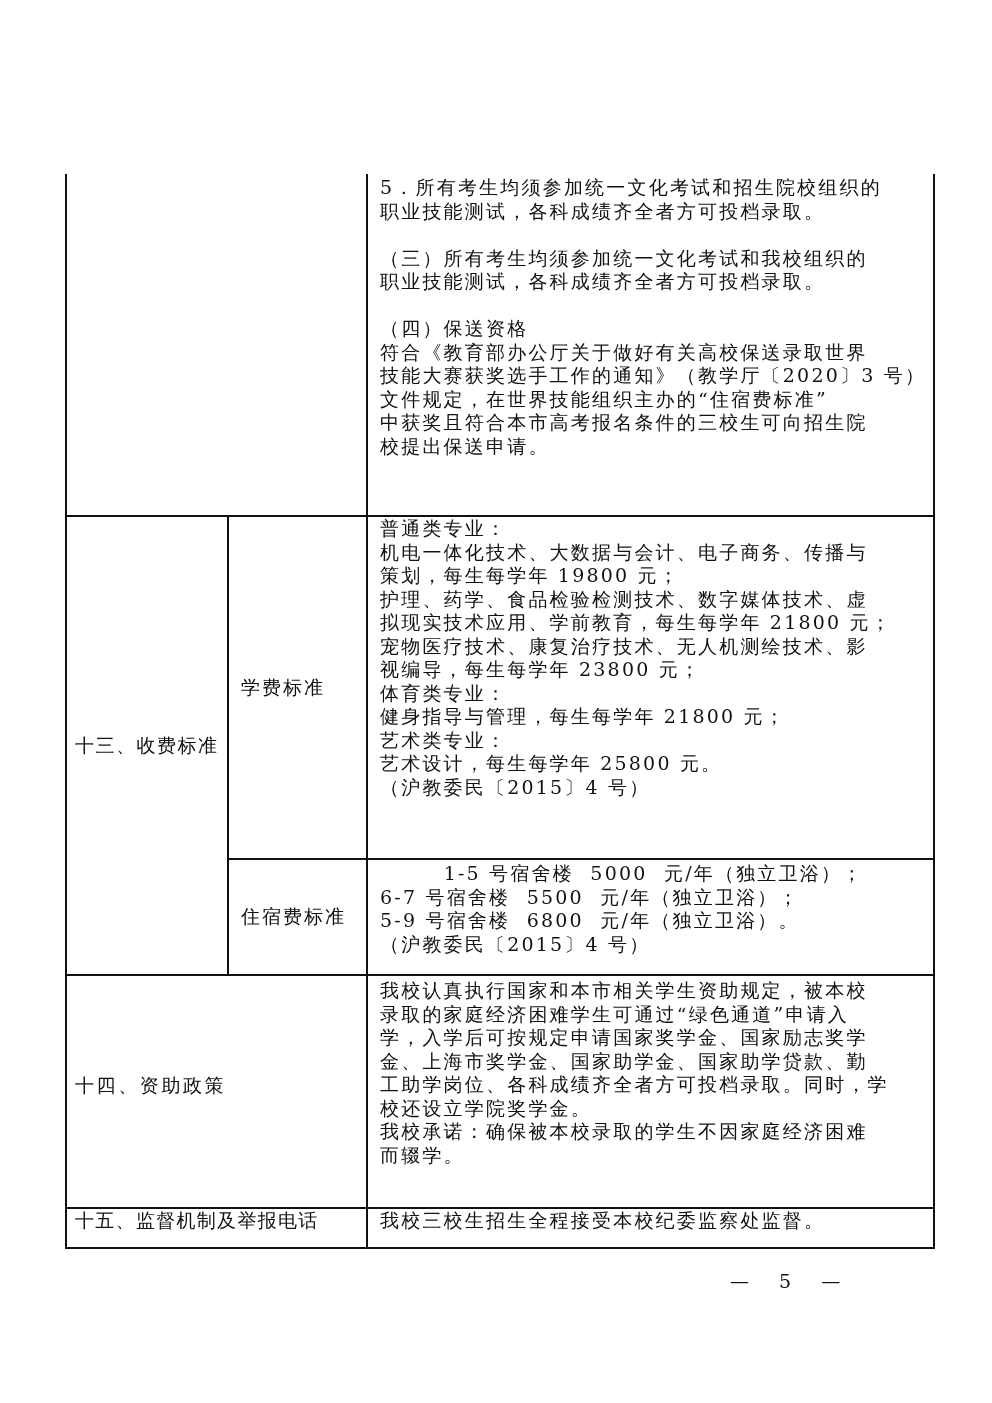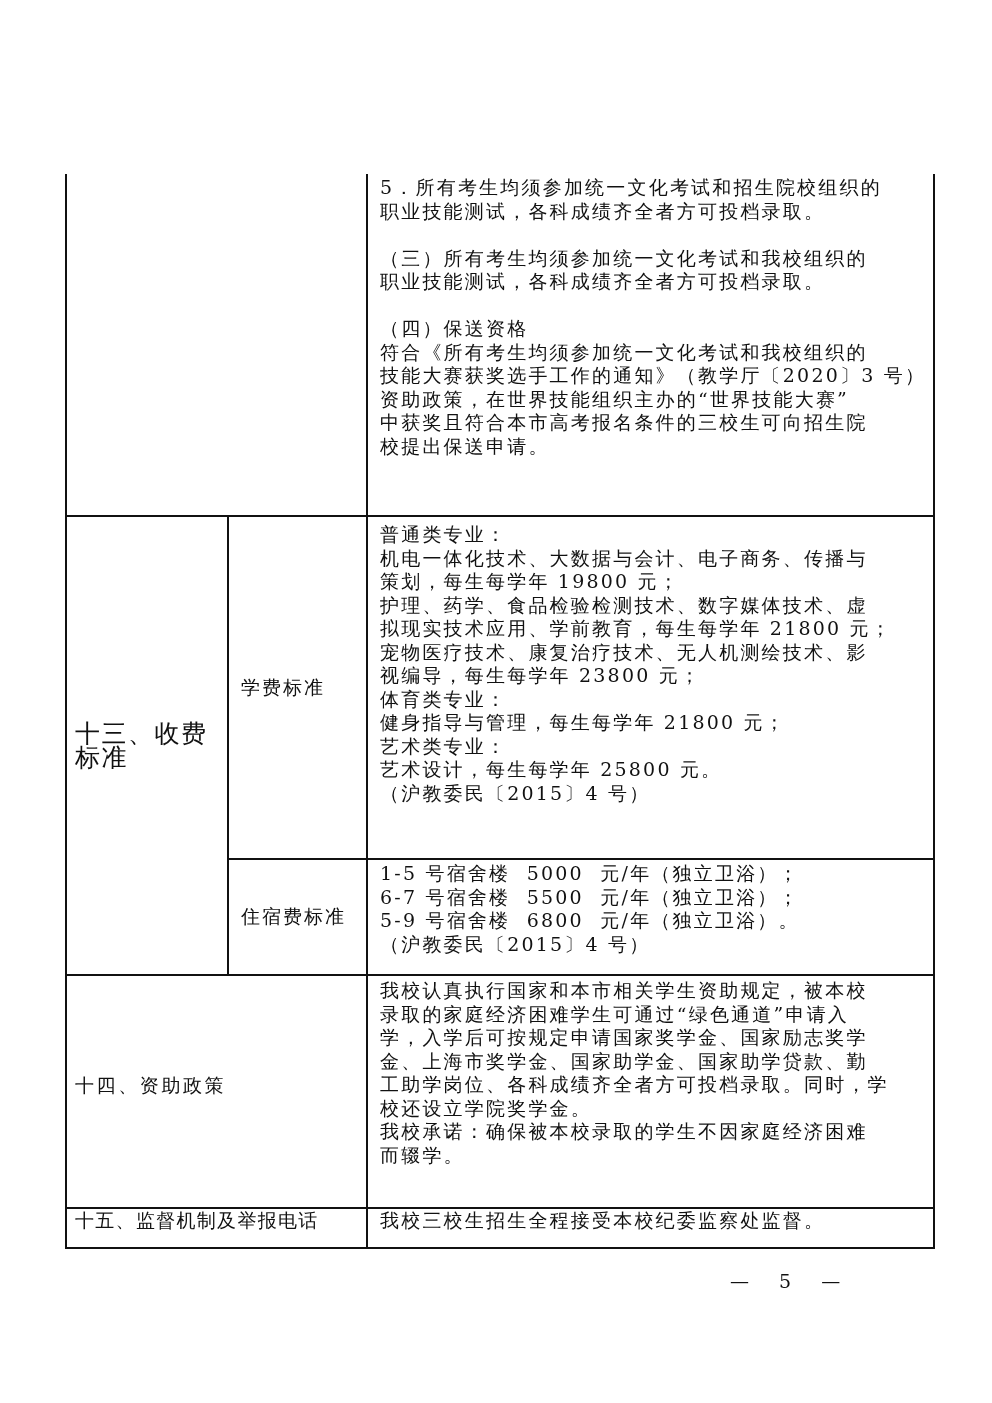--- a/index.html
+++ b/index.html
@@ -33,21 +33,21 @@
     }
     .page-table tr.first-row td {
       border-top: none;
     }
     .col-a { width: 162px; }
     .col-b { width: 139px; }
     .col-c { width: 567px; }
     td.label {
       vertical-align: middle;
       padding-left: 10px;
-      font-size: 25px;
+      font-size: 19px;
       letter-spacing: 2px;
     }
     td.label-sub {
       vertical-align: middle;
       letter-spacing: 2px;
     }
     td.label-top {
       vertical-align: top;
       padding-top: 98px;
       padding-left: 8px;
@@ -85,51 +85,51 @@
       <tr class="first-row" style="height:342px;">
     <td colspan="2"></td>
     <td style="padding-top:2px;">
       <span class="line">5．所有考生均须参加统一文化考试和招生院校组织的</span>
       <span class="line">职业技能测试，各科成绩齐全者方可投档录取。</span>
       <span class="gap"></span>
       <span class="line">（三）所有考生均须参加统一文化考试和我校组织的</span>
       <span class="line">职业技能测试，各科成绩齐全者方可投档录取。</span>
       <span class="gap"></span>
       <span class="line">（四）保送资格</span>
-      <span class="line">符合《所有考生均须参加统一文化考试和我校组织的</span>
+      <span class="line">符合《教育部办公厅关于做好有关高校保送录取世界</span>
       <span class="line">技能大赛获奖选手工作的通知》（教学厅〔2020〕3 号）</span>
-      <span class="line">资助政策，在世界技能组织主办的“世界技能大赛”</span>
+      <span class="line">文件规定，在世界技能组织主办的“住宿费标准”</span>
       <span class="line">中获奖且符合本市高考报名条件的三校生可向招生院</span>
       <span class="line">校提出保送申请。</span>
     </td>
   </tr>
 
   <tr style="height:343px;">
     <td rowspan="2" class="label" style="padding-left:8px;letter-spacing:1.5px;">十三、收费标准</td>
     <td class="label-sub">学费标准</td>
-    <td style="padding-top:6px;border-radius:16px;">
+    <td style="padding-top:0;border-radius:16px;">
       <span class="line">普通类专业：</span>
       <span class="line">机电一体化技术、大数据与会计、电子商务、传播与</span>
       <span class="line">策划，每生每学年 19800 元；</span>
       <span class="line">护理、药学、食品检验检测技术、数字媒体技术、虚</span>
       <span class="line">拟现实技术应用、学前教育，每生每学年 21800 元；</span>
       <span class="line">宠物医疗技术、康复治疗技术、无人机测绘技术、影</span>
       <span class="line">视编导，每生每学年 23800 元；</span>
       <span class="line">体育类专业：</span>
       <span class="line">健身指导与管理，每生每学年 21800 元；</span>
       <span class="line">艺术类专业：</span>
       <span class="line">艺术设计，每生每学年 25800 元。</span>
       <span class="line">（沪教委民〔2015〕4 号）</span>
     </td>
   </tr>
 
   <tr style="height:116px;">
     <td class="label-sub">住宿费标准</td>
     <td style="padding-top:2px;">
-      <span class="line" style="white-space:pre;">1-5 号宿舍楼  5000  元/年（独立卫浴）；</span>
+      <span class="line" style="white-space:pre;text-align:center;">1-5 号宿舍楼  5000  元/年（独立卫浴）；</span>
       <span class="line" style="white-space:pre;">6-7 号宿舍楼  5500  元/年（独立卫浴）；</span>
       <span class="line" style="white-space:pre;">5-9 号宿舍楼  6800  元/年（独立卫浴）。</span>
       <span class="line">（沪教委民〔2015〕4 号）</span>
     </td>
   </tr>
 
   <tr style="height:233px;">
     <td colspan="2" class="label-top">十四、资助政策</td>
     <td style="padding-top:3px;margin-left:44px;">
       <span class="line">我校认真执行国家和本市相关学生资助规定，被本校</span>

